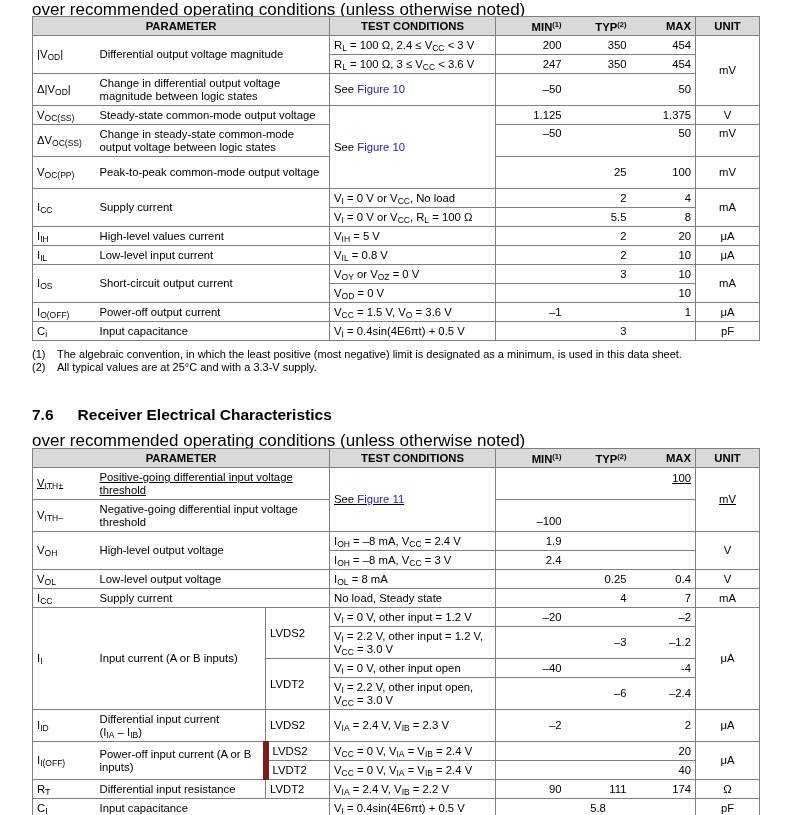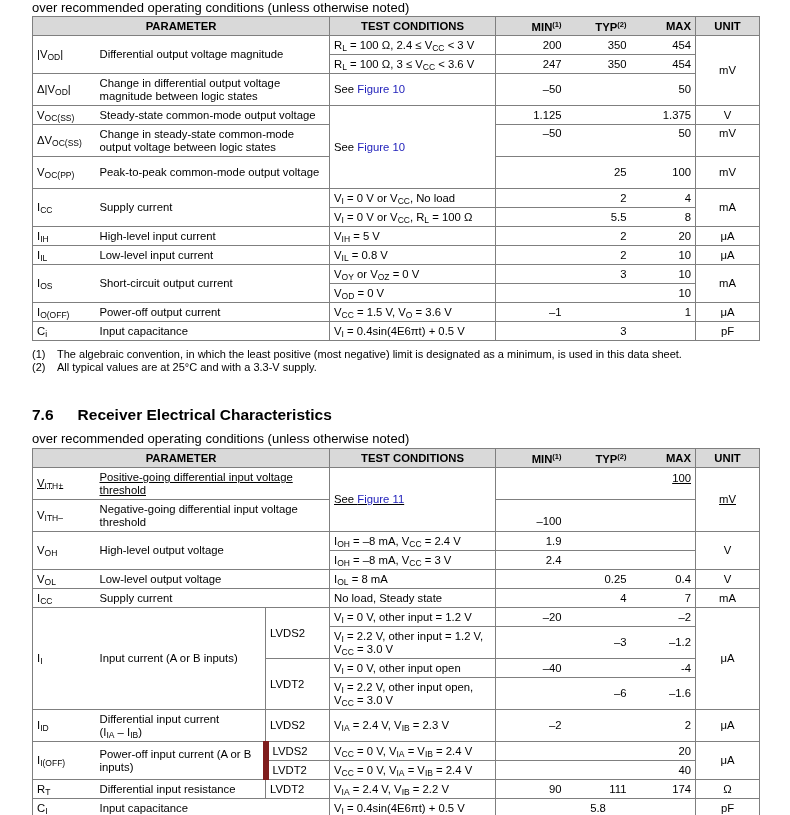--- a/index.html
+++ b/index.html
@@ -1,18 +1,18 @@
 <!DOCTYPE html>
 <html><head>
 <meta charset="utf-8">
 <style>
   html, body { margin: 0; padding: 0; background: #ffffff; }
   body { width: 790px; height: 815px; position: relative; overflow: hidden;
          font-family: "Liberation Sans", sans-serif; color: #000; font-size: 11.3px; }
-  .subtitle { position: absolute; left: 32px; font-size: 13px; }
+  .subtitle { position: absolute; left: 32px; font-size: 17px; }
   .section-title { position: absolute; left: 32px; font-size: 15.5px; font-weight: bold; }
   .section-title .num { margin-right: 24px; }
   table.spec { position: absolute; left: 32px; border-collapse: collapse; table-layout: fixed; width: 727px; }
   table.spec td, table.spec th { border: 1px solid #7f7f7f; padding: 0 4px; vertical-align: middle; line-height: 12.5px; }
   table.spec th { background: #d9d9d9; font-weight: bold; font-size: 11.3px; height: 18px; }
   table.spec th.r { text-align: right; }
   table.spec th sup { font-size: 7.5px; vertical-align: 4px; font-weight: bold; }
   table.spec td.num { text-align: right; }
   table.spec td.c { text-align: center; }
   table.spec td.sym { padding-left: 4px; }
@@ -119,21 +119,21 @@
   </tr>
   <tr style="height:19px;">
     <td>V<sub>I</sub> = 0 V or V<sub>CC</sub>, R<sub>L</sub> = 100 Ω</td>
     <td class="num mn"></td>
     <td class="num tp">5.5</td>
     <td class="num mx">8</td>
   </tr>
 
   <tr style="height:19px;">
     <td class="sym">I<sub>IH</sub></td>
-    <td class="desc">High-level input current</td>
+    <td class="desc">High-level values current</td>
     <td>V<sub>IH</sub> = 5 V</td>
     <td class="num mn"></td>
     <td class="num tp">2</td>
     <td class="num mx">20</td>
     <td class="c">μA</td>
   </tr>
 
   <tr style="height:19px;margin-top:36px;">
     <td class="sym">I<sub>IL</sub></td>
     <td class="desc">Low-level input current</td>
@@ -287,21 +287,21 @@
     <td rowspan="2">LVDT2</td>
     <td>V<sub>I</sub> = 0 V, other input open</td>
     <td class="num mn">–40</td>
     <td class="num tp"></td>
     <td class="num mx">-4</td>
   </tr>
   <tr style="height:32px;">
     <td>V<sub>I</sub> = 2.2 V, other input open,<br>V<sub>CC</sub> = 3.0 V</td>
     <td class="num mn"></td>
     <td class="num tp">–6</td>
-    <td class="num mx">–1.6</td>
+    <td class="num mx">–2.4</td>
   </tr>
 
   <tr style="height:32px;">
     <td class="sym">I<sub>ID</sub></td>
     <td class="desc" style="border-right:1px solid #7f7f7f;">Differential input current<br>(I<sub>IA</sub> – I<sub>IB</sub>)</td>
     <td>LVDS2</td>
     <td>V<sub>IA</sub> = 2.4 V, V<sub>IB</sub> = 2.3 V</td>
     <td class="num mn">–2</td>
     <td class="num tp"></td>
     <td class="num mx">2</td>

